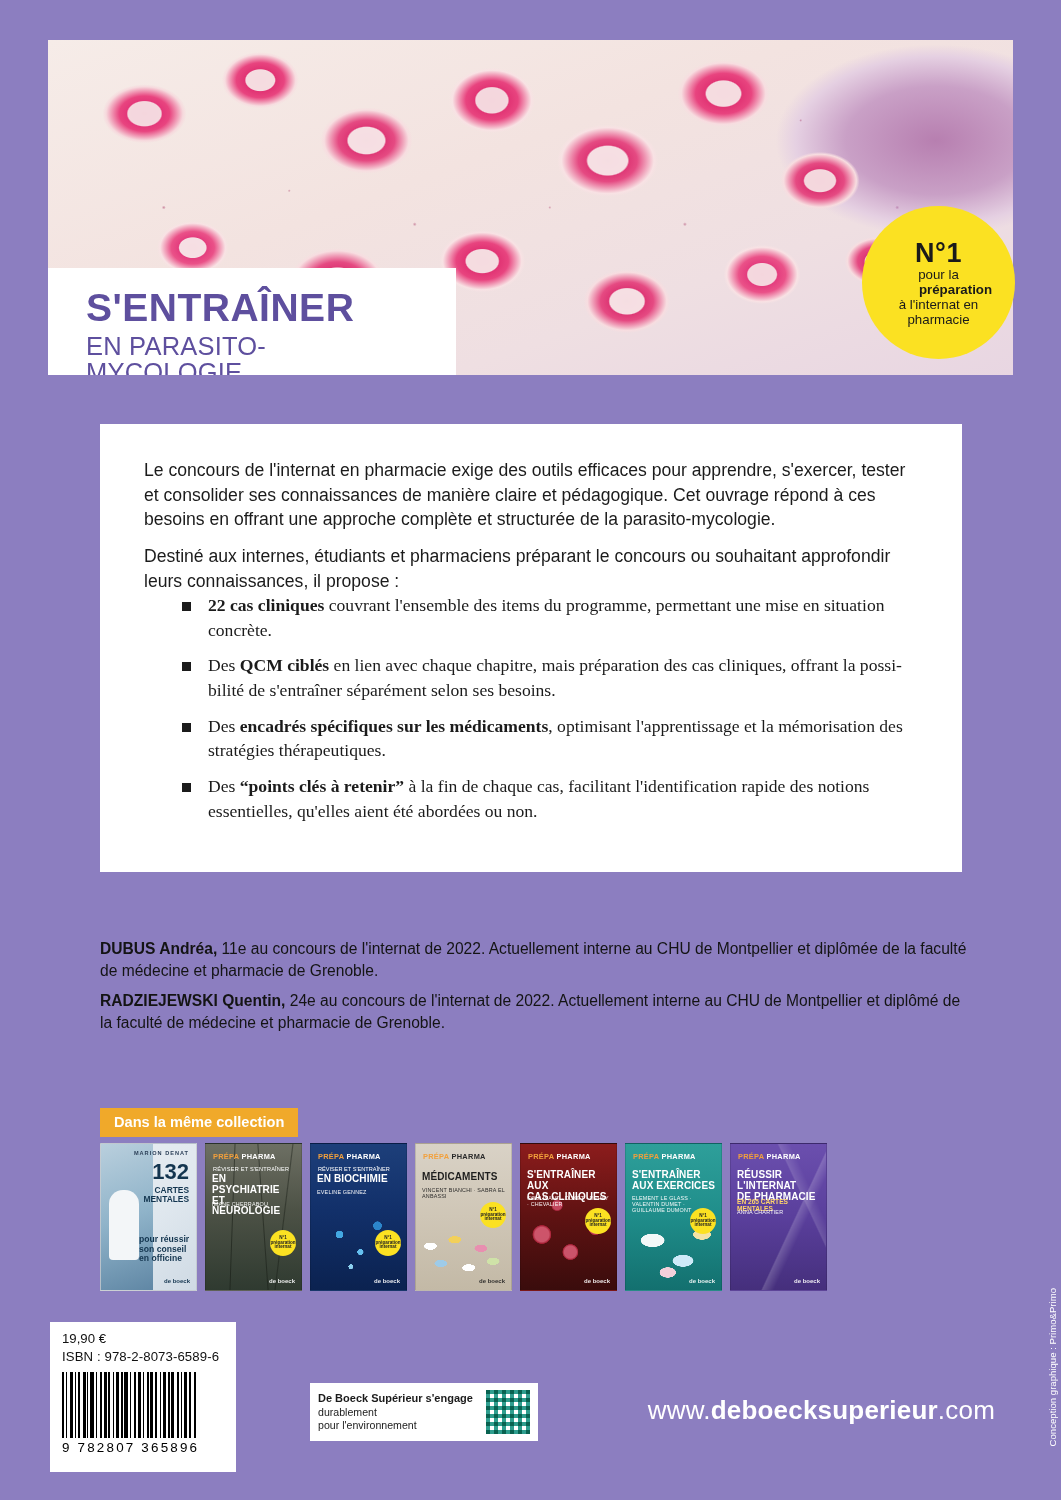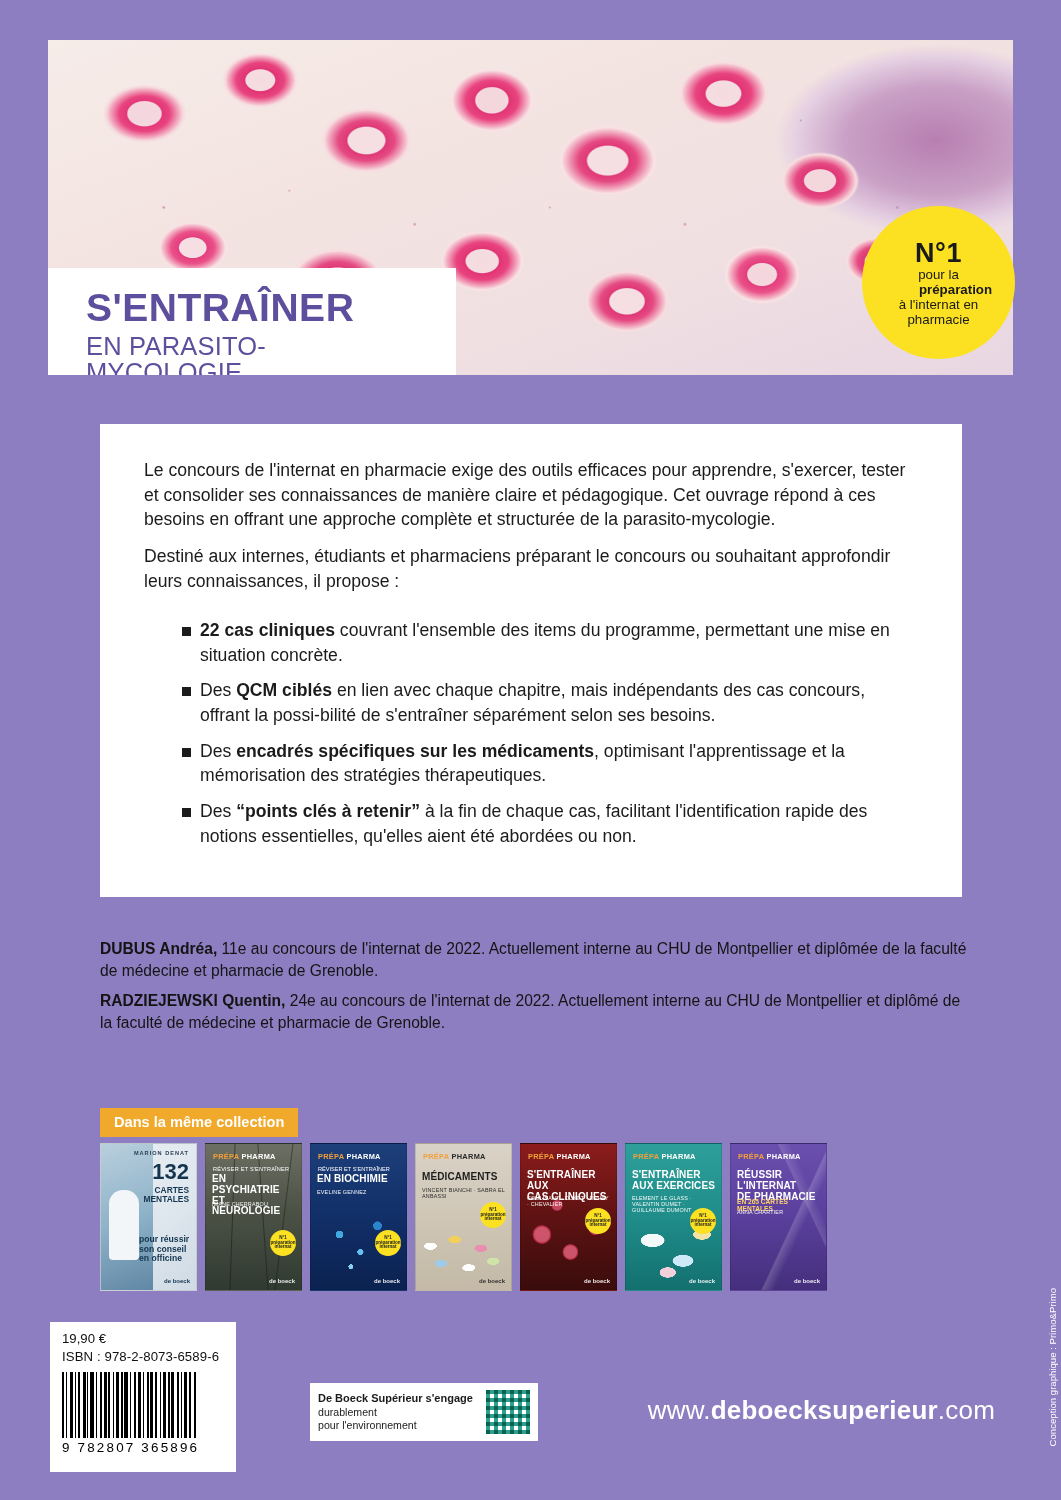--- a/index.html
+++ b/index.html
@@ -104,23 +104,23 @@
   
   .card {
     position: absolute; left: 100px; top: 424px; width: 862px;
     background: #ffffff;
     padding: 34px 44px 38px 44px;
   }
   .card p {
     font-size: 17.6px; line-height: 1.40; color: #1b1b1b;
     margin-bottom: 12px; text-align: left;
   }
-  .card p.tight { margin-bottom: 25px; }
+  .card p.tight { margin-bottom: 0; }
   .bullet-row {
-    display: flex; gap: 0px; margin-bottom: 11px; padding-left: 38px;
+    display: flex; gap: 8px; margin-bottom: 11px; padding-left: 38px; font-family: Liberation Serif, serif;
   }
   .bullet-sq {
     flex: 0 0 auto; width: 9px; height: 9px; background: #1b1b1b;
     margin-top: 9px; margin-right: 9px;
   }
   .bullet-txt { font-size: 17.6px; line-height: 1.40; color: #1b1b1b; }
   .b { font-weight: bold; }
 
   
   .authors {
@@ -299,21 +299,21 @@
     <p>Le concours de l'internat en pharmacie exige des outils efficaces pour apprendre, s'exercer, tester et consolider ses connaissances de manière claire et pédagogique. Cet ouvrage répond à ces besoins en offrant une approche complète et structurée de la parasito-mycologie.</p>
     <p class="tight">Destiné aux internes, étudiants et pharmaciens préparant le concours ou souhaitant approfondir leurs connaissances, il propose :</p>
 
     <div class="bullet-row">
       <span class="bullet-sq"></span>
       <span class="bullet-txt"><span class="b">22 cas cliniques</span><span> couvrant l'ensemble des items du programme, permettant une mise en situation concrète.</span></span>
     </div>
 
     <div class="bullet-row">
       <span class="bullet-sq"></span>
-      <span class="bullet-txt"><span>Des </span><span class="b">QCM ciblés</span><span> en lien avec chaque chapitre, mais indépendants des cas concours, offrant la possi-bilité de s'entraîner séparément selon ses besoins.</span></span>
+      <span class="bullet-txt"><span>Des </span><span class="b">QCM ciblés</span><span> en lien avec chaque chapitre, mais préparation des cas cliniques, offrant la possi-bilité de s'entraîner séparément selon ses besoins.</span></span>
     </div>
 
     <div class="bullet-row">
       <span class="bullet-sq"></span>
       <span class="bullet-txt"><span>Des </span><span class="b">encadrés spécifiques sur les médicaments</span><span>, optimisant l'apprentissage et la mémorisation des stratégies thérapeutiques.</span></span>
     </div>
 
     <div class="bullet-row">
       <span class="bullet-sq"></span>
       <span class="bullet-txt"><span>Des </span><span class="b">“points clés à retenir”</span><span> à la fin de chaque cas, facilitant l'identification rapide des notions essentielles, qu'elles aient été abordées ou non.</span></span>

